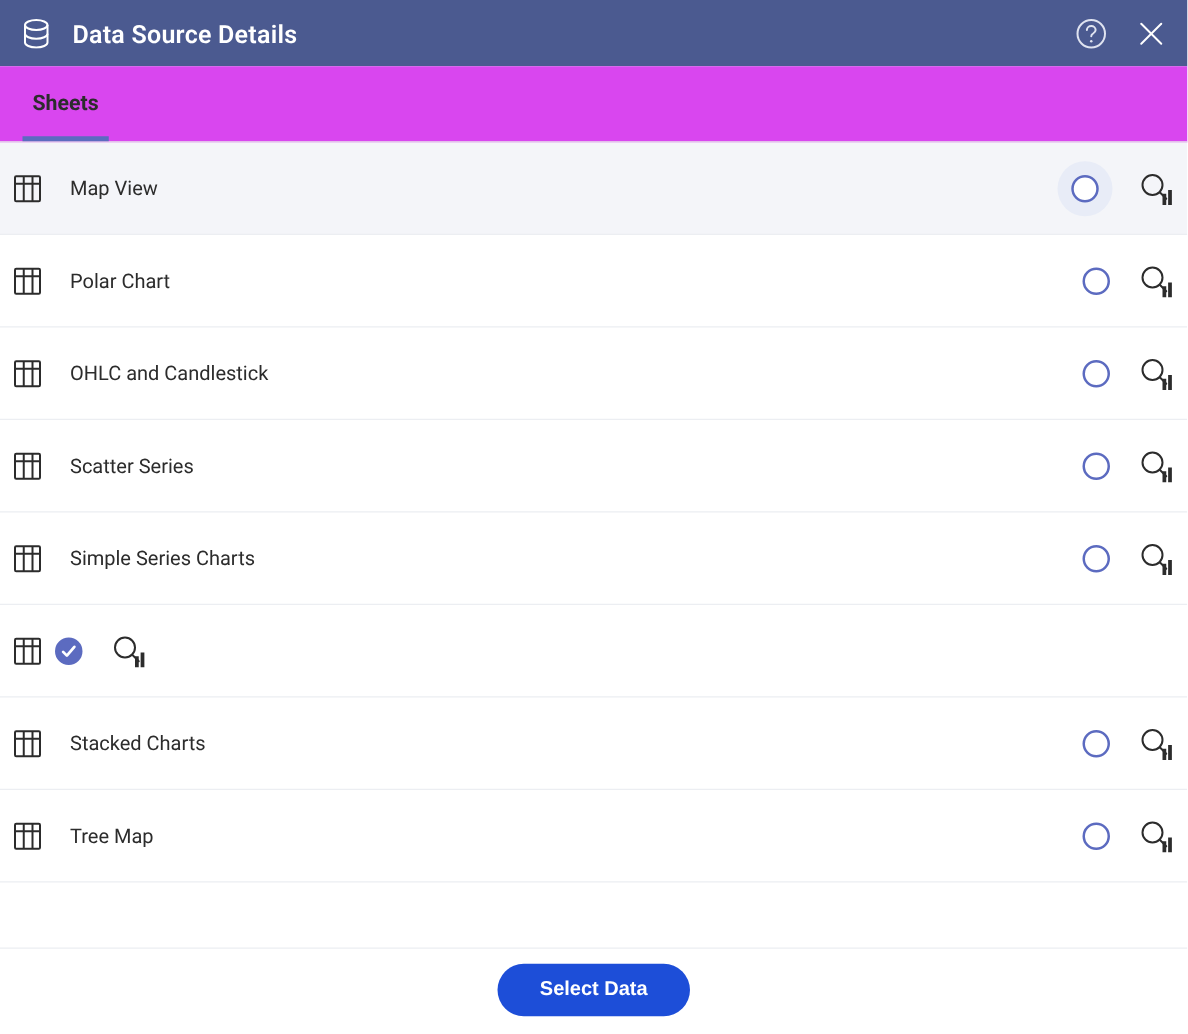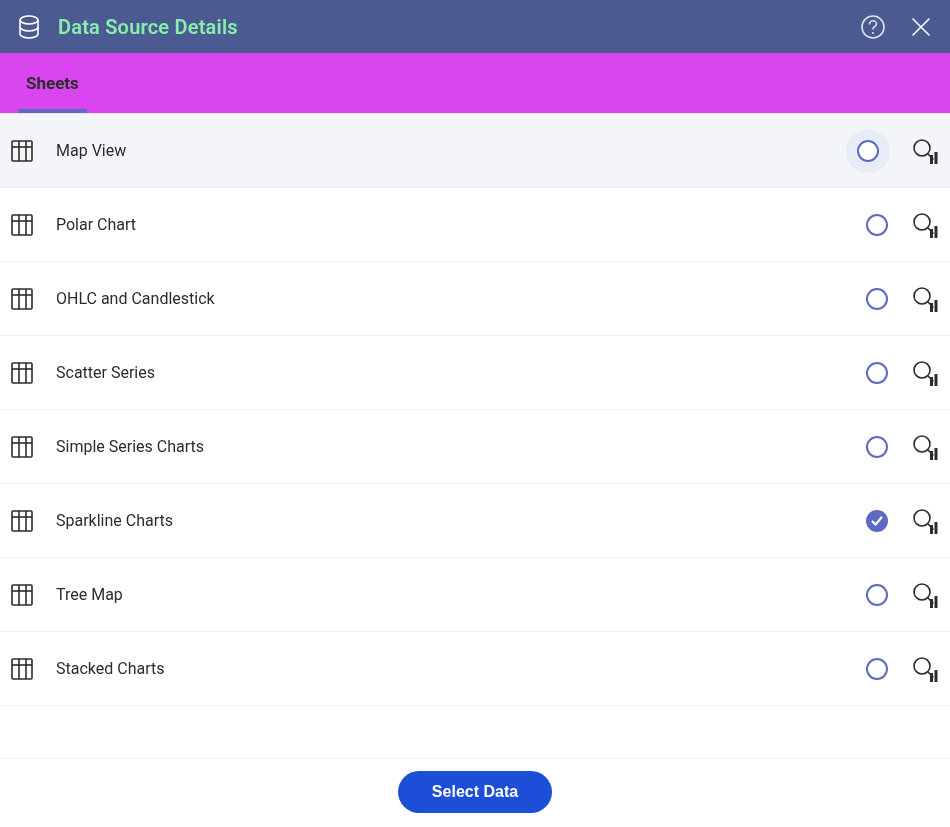--- a/index.html
+++ b/index.html
@@ -6,21 +6,21 @@
   html, body {
     margin: 0; padding: 0;
     font-family: -apple-system, BlinkMacSystemFont, "Segoe UI", Roboto, "Helvetica Neue", Arial, sans-serif;
     background: #fff;
     color: #333;
     width: 950px; height: 827px;
     overflow: hidden;
   }
   .header {
     background: #4b5a90;
-    color: #86efac;
+    color: #ffffff;
     display: flex;
     align-items: center;
     height: 53px;
     padding: 0 18px 0 18px;
   }
   .header-icon {
     margin-right: 18px;
     display: flex; align-items: center;
   }
   .header-title {
@@ -270,21 +270,20 @@
     </div>
     <div class="row">
       <span class="sheet-icon">
         <svg width="24" height="24" viewBox="0 0 24 24" fill="none" stroke="#2c2c2c" stroke-width="1.6">
   <rect x="2" y="2" width="20" height="20" rx="1"></rect>
   <line x1="2" y1="8" x2="22" y2="8"></line>
   <line x1="9" y1="2" x2="9" y2="22"></line>
   <line x1="16" y1="2" x2="16" y2="22"></line>
 </svg>
       </span>
-      <span class="row-label">Sparkline Charts</span>
       <div class="row-actions">
         <div class="radio checked">
           <div class="radio-circle">
             <svg width="14" height="14" viewBox="0 0 14 14" stroke="#fff" stroke-width="2.2" fill="none" stroke-linecap="round" stroke-linejoin="round">
   <polyline points="2.5,7.5 5.5,10.5 11.5,3.5"></polyline>
 </svg>
           </div>
         </div>
         <span class="preview-icon">
           <svg width="28" height="26" viewBox="0 0 28 26" fill="none" stroke="#2c2c2c" stroke-width="1.6">
@@ -298,45 +297,45 @@
     </div>
     <div class="row">
       <span class="sheet-icon">
         <svg width="24" height="24" viewBox="0 0 24 24" fill="none" stroke="#2c2c2c" stroke-width="1.6">
   <rect x="2" y="2" width="20" height="20" rx="1"></rect>
   <line x1="2" y1="8" x2="22" y2="8"></line>
   <line x1="9" y1="2" x2="9" y2="22"></line>
   <line x1="16" y1="2" x2="16" y2="22"></line>
 </svg>
       </span>
+      <span class="row-label">Stacked Charts</span>
+      <div class="row-actions">
+        <div class="radio">
+          <div class="radio-circle"></div>
+        </div>
+        <span class="preview-icon">
+          <svg width="28" height="26" viewBox="0 0 28 26" fill="none" stroke="#2c2c2c" stroke-width="1.6">
+  <circle cx="10" cy="10" r="8"></circle>
+  <line x1="16" y1="16" x2="21" y2="21" stroke-linecap="round"></line>
+  <rect x="18" y="17" width="3" height="9" fill="#2c2c2c" stroke="none"></rect>
+  <rect x="22.5" y="14" width="3" height="12" fill="#2c2c2c" stroke="none"></rect>
+</svg>
+        </span>
+      </div>
+    </div>
+    <div class="row">
+      <span class="sheet-icon">
+        <svg width="24" height="24" viewBox="0 0 24 24" fill="none" stroke="#2c2c2c" stroke-width="1.6">
+  <rect x="2" y="2" width="20" height="20" rx="1"></rect>
+  <line x1="2" y1="8" x2="22" y2="8"></line>
+  <line x1="9" y1="2" x2="9" y2="22"></line>
+  <line x1="16" y1="2" x2="16" y2="22"></line>
+</svg>
+      </span>
       <span class="row-label">Tree Map</span>
-      <div class="row-actions">
-        <div class="radio">
-          <div class="radio-circle"></div>
-        </div>
-        <span class="preview-icon">
-          <svg width="28" height="26" viewBox="0 0 28 26" fill="none" stroke="#2c2c2c" stroke-width="1.6">
-  <circle cx="10" cy="10" r="8"></circle>
-  <line x1="16" y1="16" x2="21" y2="21" stroke-linecap="round"></line>
-  <rect x="18" y="17" width="3" height="9" fill="#2c2c2c" stroke="none"></rect>
-  <rect x="22.5" y="14" width="3" height="12" fill="#2c2c2c" stroke="none"></rect>
-</svg>
-        </span>
-      </div>
-    </div>
-    <div class="row">
-      <span class="sheet-icon">
-        <svg width="24" height="24" viewBox="0 0 24 24" fill="none" stroke="#2c2c2c" stroke-width="1.6">
-  <rect x="2" y="2" width="20" height="20" rx="1"></rect>
-  <line x1="2" y1="8" x2="22" y2="8"></line>
-  <line x1="9" y1="2" x2="9" y2="22"></line>
-  <line x1="16" y1="2" x2="16" y2="22"></line>
-</svg>
-      </span>
-      <span class="row-label">Stacked Charts</span>
       <div class="row-actions">
         <div class="radio">
           <div class="radio-circle"></div>
         </div>
         <span class="preview-icon">
           <svg width="28" height="26" viewBox="0 0 28 26" fill="none" stroke="#2c2c2c" stroke-width="1.6">
   <circle cx="10" cy="10" r="8"></circle>
   <line x1="16" y1="16" x2="21" y2="21" stroke-linecap="round"></line>
   <rect x="18" y="17" width="3" height="9" fill="#2c2c2c" stroke="none"></rect>
   <rect x="22.5" y="14" width="3" height="12" fill="#2c2c2c" stroke="none"></rect>

